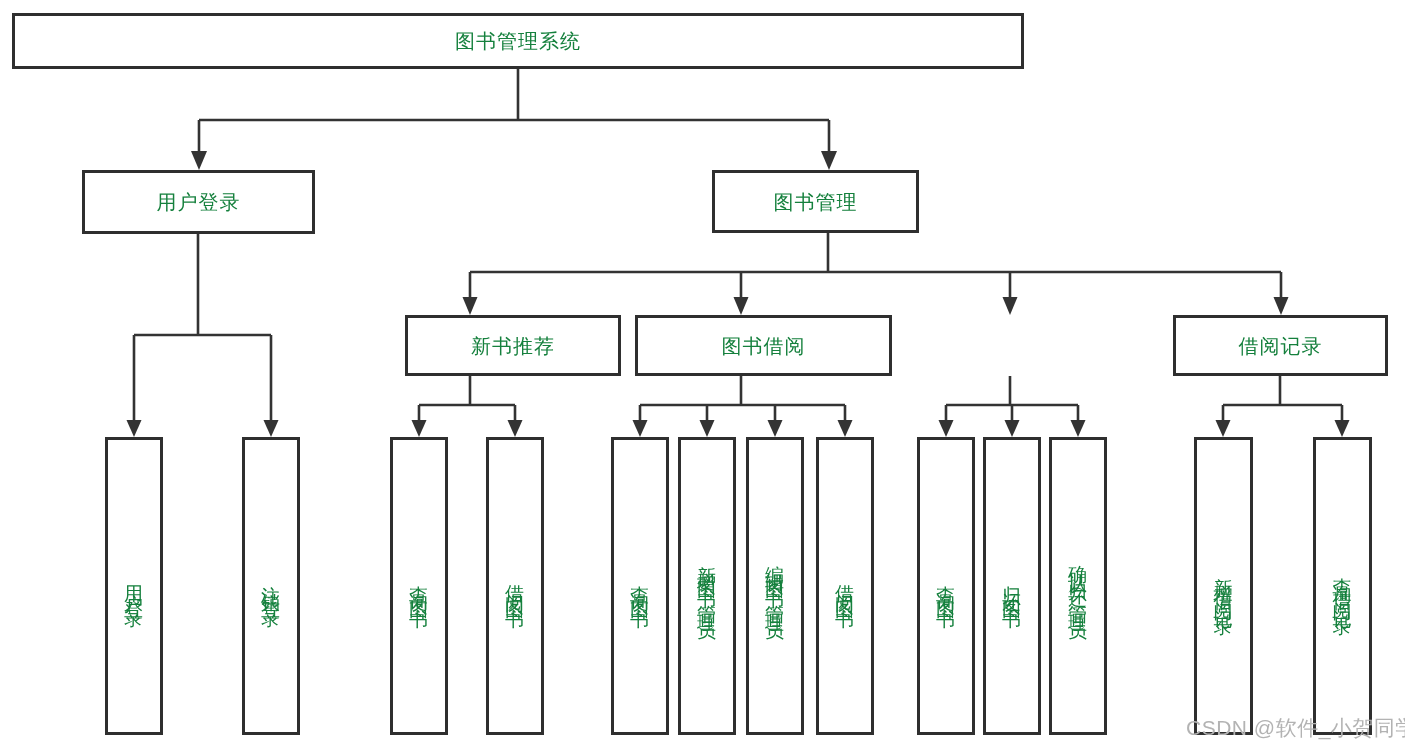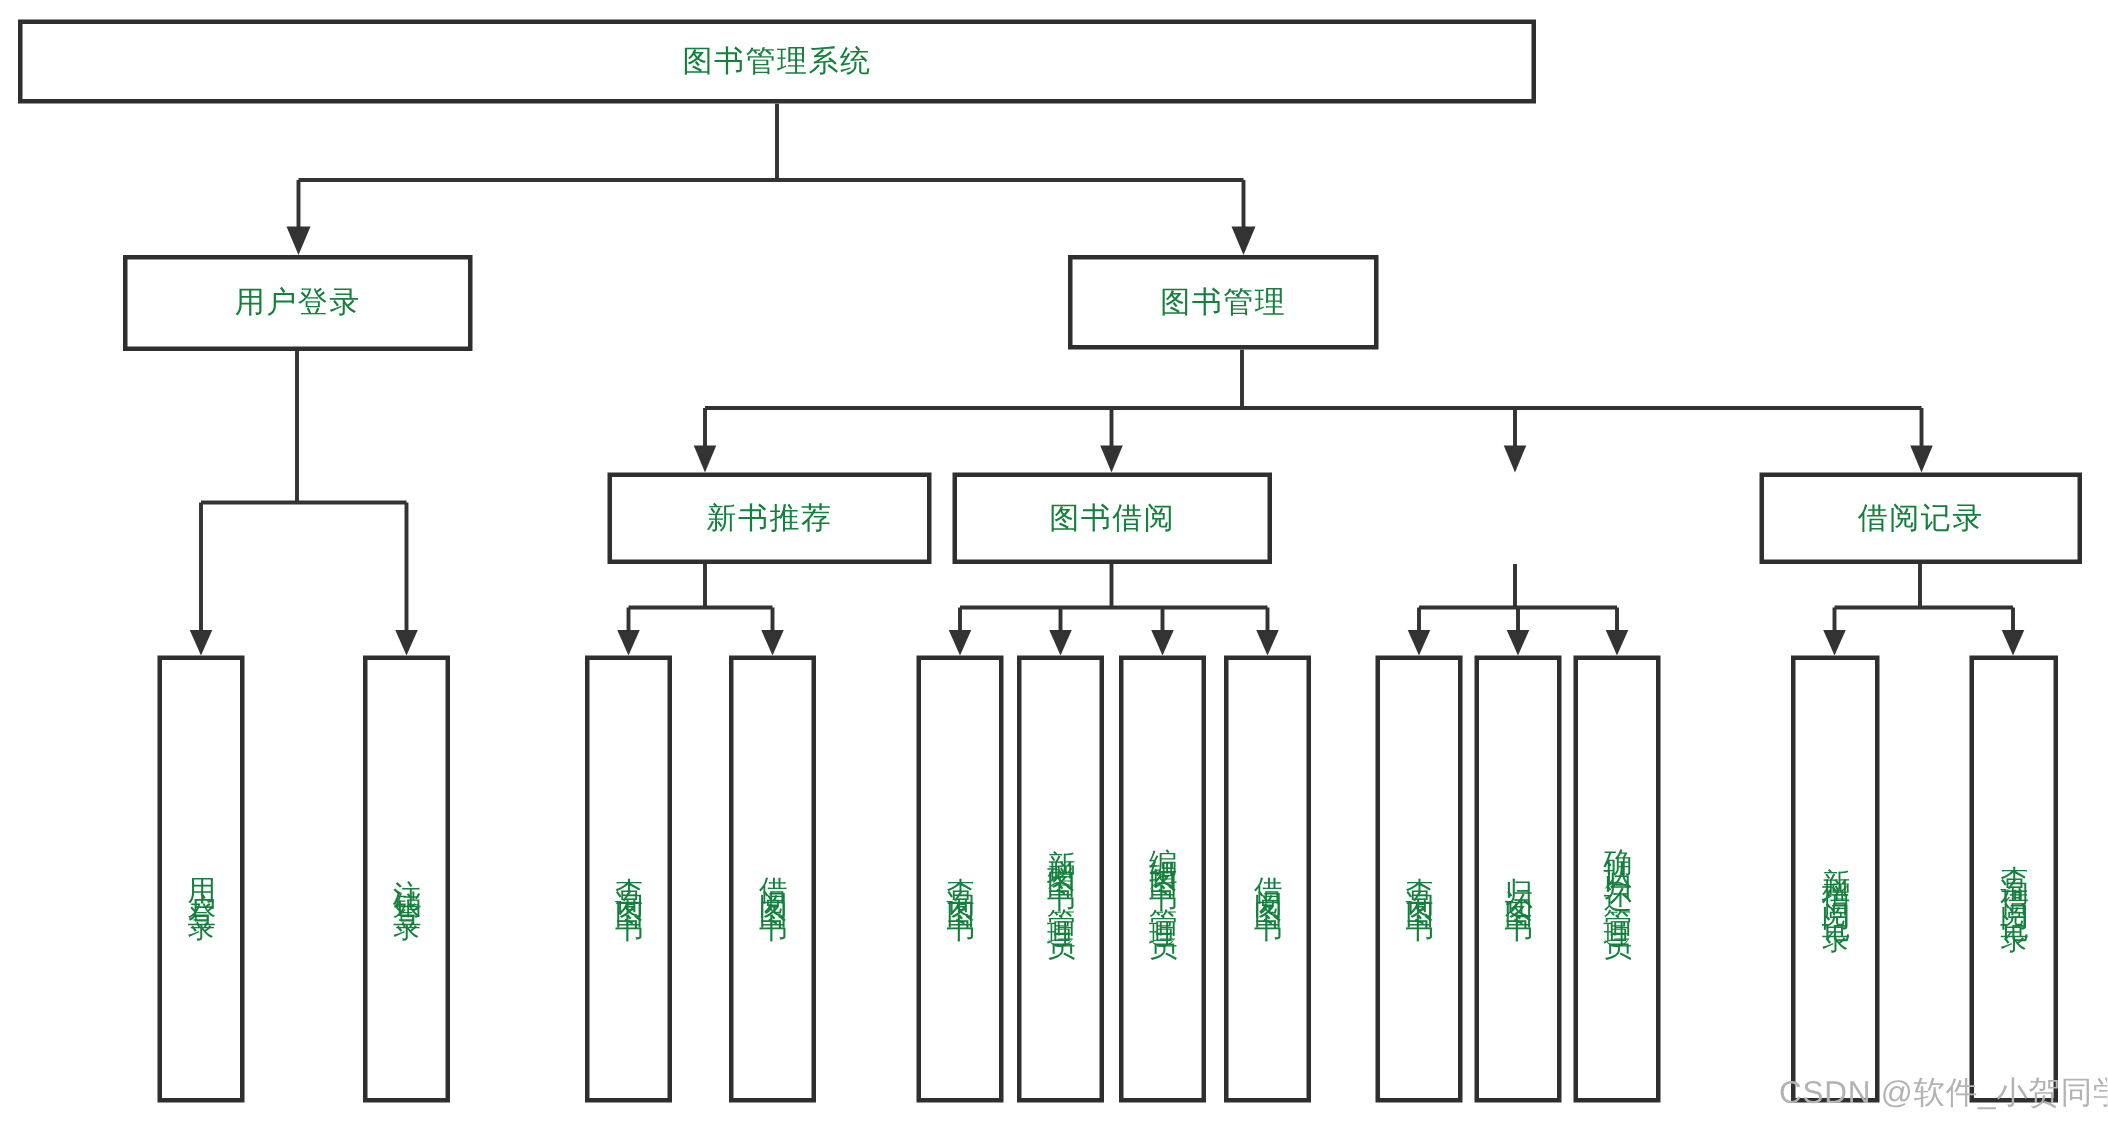--- a/index.html
+++ b/index.html
@@ -33,21 +33,21 @@
     font-size:19px;
     letter-spacing:8px;
     top:437px;height:298px;
     line-height:1;
   }
   
   #n-root{left:12px;top:13px;width:1012px;height:56px;}
   #n-login{left:82px;top:170px;width:233px;height:64px;}
   #n-mgmt{left:712px;top:170px;width:207px;height:63px;}
   #n-rec {left:363px;top:315px;width:216px;height:61px;margin-left:42px;}
-  #n-bor {left:635px;top:315px;width:213px;height:61px;}
+  #n-bor {left:635px;top:315px;width:257px;height:61px;}
   #n-cur {left:903px;top:315px;width:215px;height:61px;}
   #n-log {left:1173px;top:315px;width:215px;height:61px;}
   
   #lf-a1{left:105px;width:58px;}
   #lf-a2{left:242px;width:58px;}
   #lf-b1{left:390px;width:58px;}
   #lf-b2{left:486px;width:58px;}
   #lf-c1{left:611px;width:58px;}
   #lf-c2{left:678px;width:58px;}
   #lf-c3{left:746px;width:58px;}

